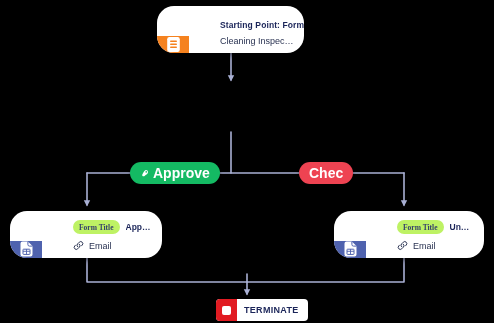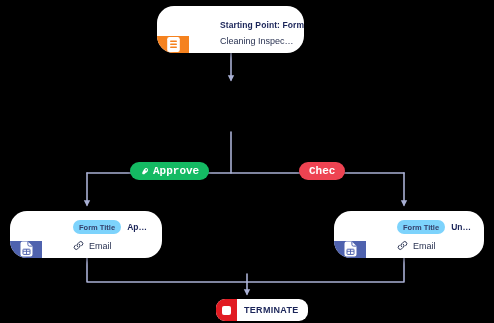--- a/index.html
+++ b/index.html
@@ -93,28 +93,29 @@
     padding: 2px 6px;
     border-radius: 8px;
   }
   .form-row {
     display: flex;
     align-items: center;
     gap: 6px;
     min-width: 0;
   }
   .chip {
-    background: #7dd3fc;
+    background: #bef264;
     color: #343f6b;
     font-size: 7.5px;
     font-weight: bold;
     padding: 2.5px 6px;
     border-radius: 8px;
     white-space: nowrap;
     flex: 0 0 auto;
+    font-family: Liberation Serif, serif;
   }
   .chip-value {
     font-size: 8.5px;
     font-weight: bold;
     color: #1b2559;
     white-space: nowrap;
     overflow: hidden;
     text-overflow: ellipsis;
   }
   .email-row {
@@ -128,40 +129,39 @@
   }
 
   
   .pill {
     position: absolute;
     display: flex;
     align-items: center;
     gap: 4px;
     padding: 3px 10px;
     border-radius: 11px;
-    font-size: 11px;
+    font-size: 14px;
     font-weight: bold;
     color: #ffffff;
     z-index: 4;
     box-shadow: 0 1px 3px rgba(0,0,0,0.4);
-    font-family: Liberation Mono, monospace;
   }
   #pill-approve { left: 130px; top: 162px; background: #14ba63; }
   #pill-deny    { left: 299px; top: 162px; background: #ee4352; }
 
   
   #node-terminate {
     position: absolute;
     left: 216px;
     top: 299px;
     height: 22px;
     display: flex;
     align-items: stretch;
     background: #ffffff;
-    border-radius: 9px;
+    border-radius: 4px;
     overflow: hidden;
     box-shadow: 0 2px 5px rgba(0,0,0,0.55);
     z-index: 3;
   }
   #node-terminate .term-icon {
     width: 21px;
     flex: 0 0 21px;
     background: #e11b22;
     display: flex;
     align-items: center;

